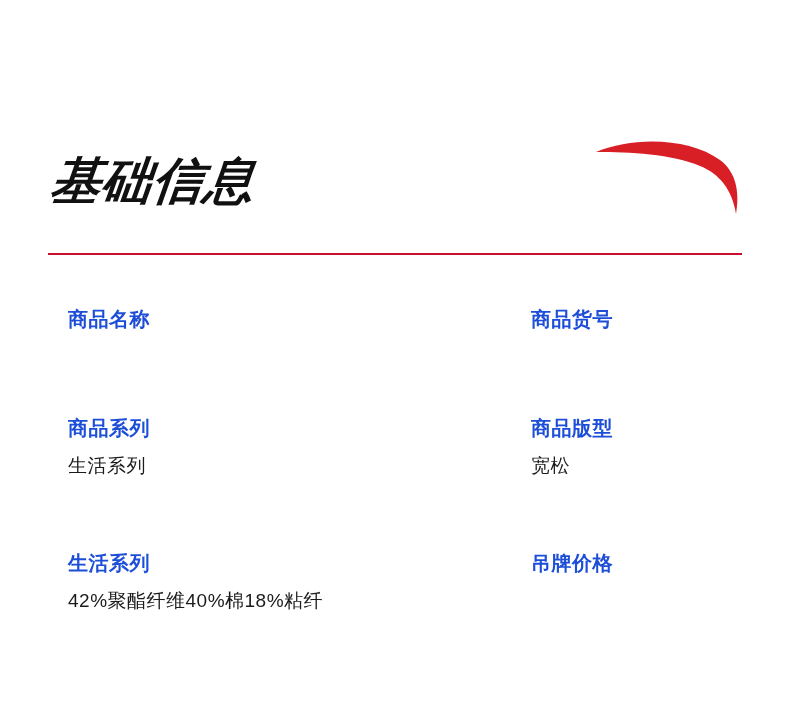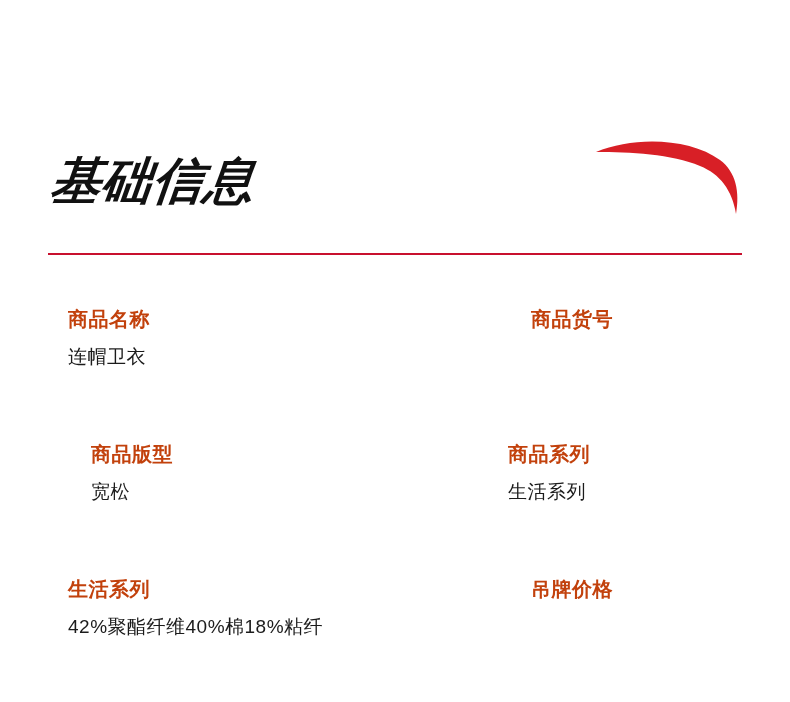--- a/index.html
+++ b/index.html
@@ -69,21 +69,21 @@
     grid-template-columns: 440px 260px;
     grid-row-gap: 71px;
   }
   .field {
     position: relative;
   }
   .field-label {
     font-size: 20px;
     line-height: 26px;
     font-weight: bold;
-    color: #c2410c;
+    color: #1d4ed8;
     letter-spacing: 0.5px;
     margin-bottom: 12px;
     white-space: nowrap;
   }
   .field-value {
     font-size: 19px;
     line-height: 26px;
     font-weight: normal;
     color: #1b1b1b;
     letter-spacing: 0.5px;
@@ -106,35 +106,34 @@
       </svg>
     </div>
 
     <div class="rule"></div>
   </div>
 
   <div class="info-grid">
 
     <div class="field col-left">
       <div class="field-label">商品名称</div>
-      <div class="field-value">连帽卫衣</div>
     </div>
 
     <div class="field col-right">
       <div class="field-label">商品货号</div>
     </div>
 
+    <div class="field col-left">
+      <div class="field-label">商品系列</div>
+      <div class="field-value">生活系列</div>
+    </div>
+
     <div class="field col-right">
       <div class="field-label">商品版型</div>
       <div class="field-value">宽松</div>
-    </div>
-
-    <div class="field col-left">
-      <div class="field-label">商品系列</div>
-      <div class="field-value">生活系列</div>
     </div>
 
     <div class="field col-left">
       <div class="field-label">生活系列</div>
       <div class="field-value">42%聚酯纤维40%棉18%粘纤</div>
     </div>
 
     <div class="field col-right">
       <div class="field-label">吊牌价格</div>
     </div>

